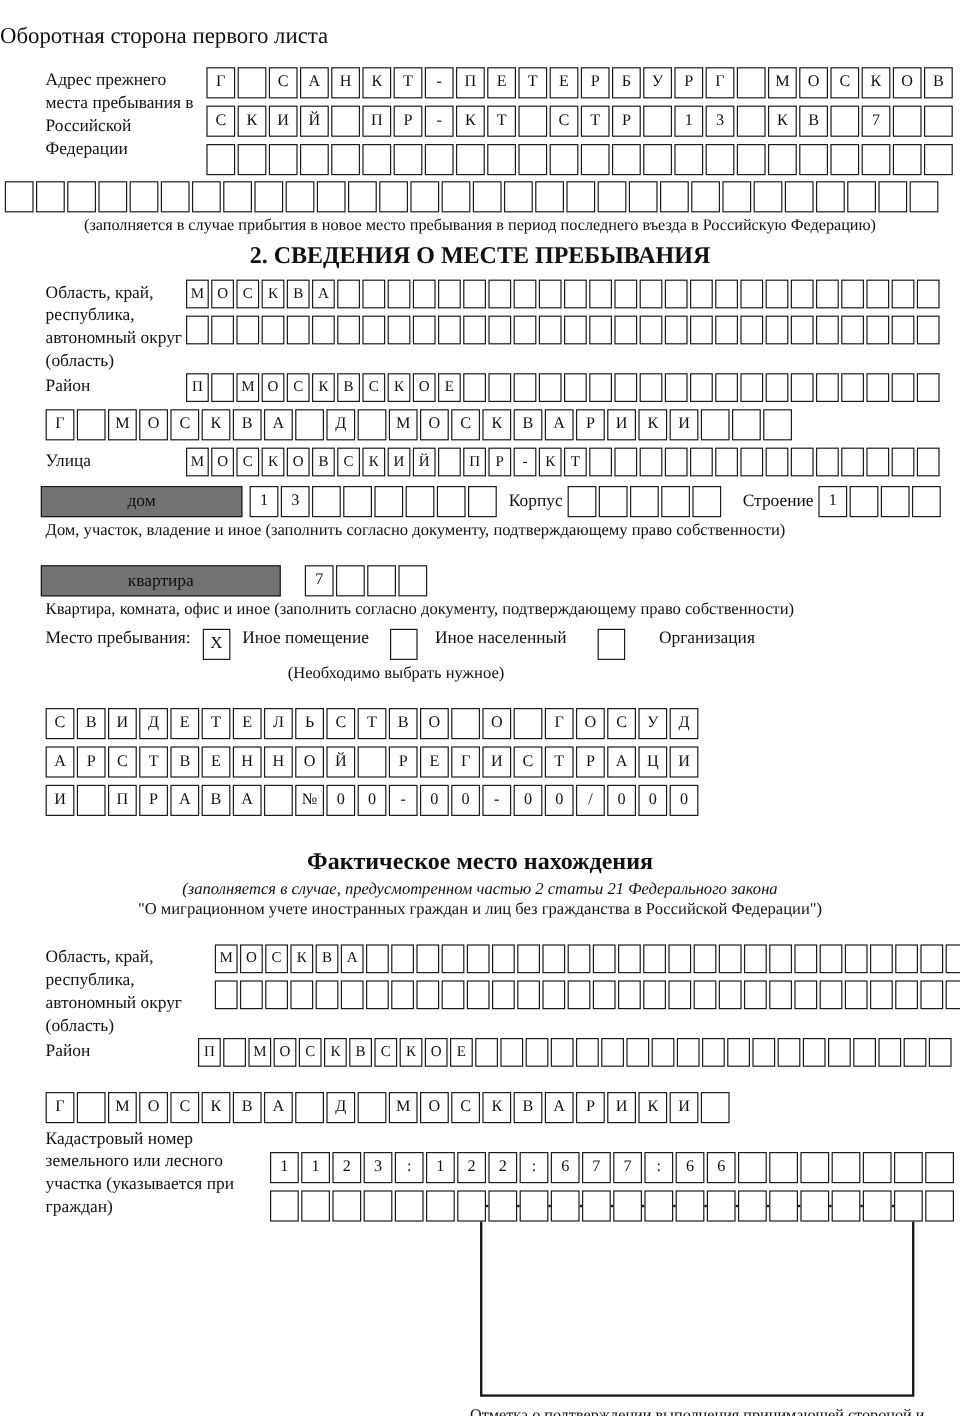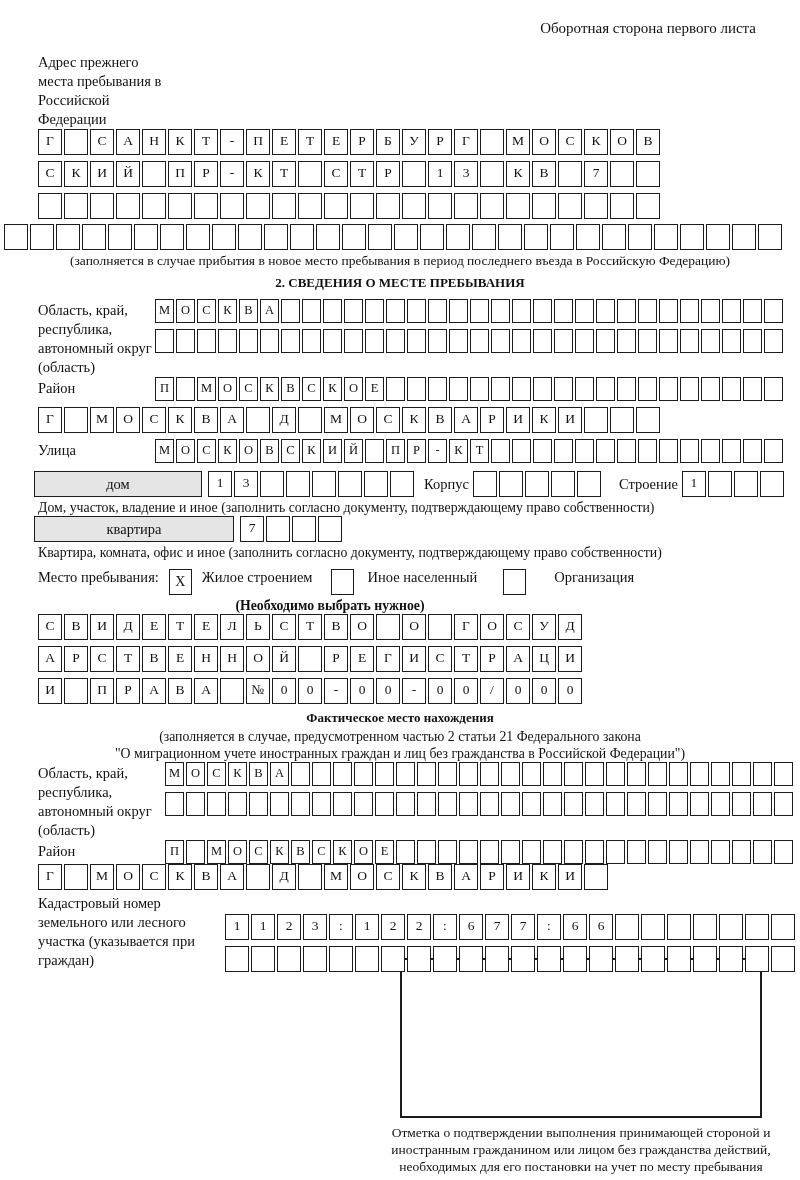--- a/index.html
+++ b/index.html
@@ -1,75 +1,75 @@
 <!DOCTYPE html>
 <html><head>
 <meta charset="utf-8">
 <style>
   html,body{margin:0;padding:0;background:#fff;}
   body{
     width:800px;height:1180px;position:relative;overflow:hidden;
     color:#111;font-family:"Liberation Serif","DejaVu Serif",serif;font-size:14.5px;
   }
-  .header-note{ text-align:right; padding:20px 44px 0 0; font-size:15px; }
+  .header-note{ padding:20px 44px 0 0; font-size:19px; }
 
   
   .cg{display:flex;}
   .cell{
     display:inline-block;box-sizing:border-box;flex:0 0 auto;
     width:24px;height:26px;margin-right:2px;
     border:1.6px solid #1c1c1c;background:#fff;
     text-align:center;font-size:13.5px;line-height:22px;
   }
   .cg-sm .cell{width:19px;height:24px;font-size:12.5px;line-height:20px;}
   .mb6{margin-bottom:6px;}
 
   .frow{display:flex;align-items:flex-start;margin-left:38px;}
   .flabel{flex:0 0 auto;line-height:19px;padding-top:2px;}
   .lbl-117{width:117px;} .lbl-134{width:134px;} .lbl-142{width:142px;}
   .lbl-127{width:127px;} .lbl-187{width:187px;} .lbl-205{width:205px;}
   .h-cap{height:96px;} .h-cad{height:58px;}
 
   .caption{text-align:center;font-size:13.5px;margin-top:3px;}
   .caption-left{margin-left:38px;font-size:13.8px;margin-top:3px;}
-  .title{text-align:center;font-weight:bold;font-size:13px;}
+  .title{text-align:center;font-weight:bold;font-size:20px;}
 
   .full-row{margin-left:4px;margin-top:5px;}
 
   .wide-box{
     box-sizing:border-box;border:1.7px solid #1c1c1c;height:26px;
-    display:flex;align-items:center;justify-content:center;background:#e5e5e5;
+    display:flex;align-items:center;justify-content:center;background:#737373;
   }
   .dom-box{width:168px;} .kv-box{width:200px;}
   .house-row{display:flex;align-items:flex-start;margin-left:34px;}
   .inline-lbl{line-height:26px;}
 
   .stay-row{display:flex;align-items:flex-start;margin-left:38px;}
   .checkbox{
     box-sizing:border-box;width:23px;height:26px;border:1.6px solid #1c1c1c;
     text-align:center;line-height:23px;font-size:14px;flex:0 0 auto;background:#fff;
   }
 
   .stamp-box{
     box-sizing:border-box;margin:8px 0 0 400px;width:362px;height:160px;
     border:2px solid #1c1c1c;background:#fff;
   }
   .stamp-note{
     width:402px;margin:6px 0 0 380px;text-align:center;
     font-size:13.5px;line-height:17px;
   }
   .note2{text-align:center;font-size:13.8px;line-height:17px;margin-top:2px;}
-  .mt4{margin-top:0;} .mt6{margin-top:6px;} .mt8{margin-top:8px;} .mt2{margin-top:2px;}
+  .mt4{margin-top:21px;gap:14px;} .mt6{margin-top:6px;} .mt8{margin-top:8px;} .mt2{margin-top:2px;}
 </style>
 </head>
 <body>
 
 <div class="header-note">Оборотная сторона первого листа</div>
 
-<div class="frow" style="margin-top:14px;flex-direction:column;">
+<div class="frow" style="margin-top:14px;">
   <div class="flabel lbl-134">Адрес прежнего места пребывания в Российской Федерации</div>
   <div>
     <div class="cg mb6">
         <span class="cell">Г</span>
         <span class="cell"></span>
         <span class="cell">С</span>
         <span class="cell">А</span>
         <span class="cell">Н</span>
         <span class="cell">К</span>
         <span class="cell">Т</span>
@@ -393,27 +393,27 @@
       <span class="cell"></span>
       <span class="cell"></span>
       <span class="cell"></span>
     </div>
 </div>
 <div class="caption-left">Квартира, комната, офис и иное (заполнить согласно документу, подтверждающему право собственности)</div>
 
 <div class="stay-row mt8">
   <span>Место пребывания:</span>
   <span class="checkbox" style="margin-left:10px;">X</span>
-  <span style="margin-left:10px;">Жилое строением</span>
+  <span style="margin-left:10px;">Иное помещение</span>
   <span class="checkbox" style="margin-left:18px;"></span>
   <span style="margin-left:14px;">Иное населенный</span>
   <span class="checkbox" style="margin-left:26px;"></span>
   <span style="margin-left:28px;">Организация</span>
 </div>
-<div class="note2" style="width:660px;font-weight:bold;">(Необходимо выбрать нужное)</div>
+<div class="note2" style="width:660px;">(Необходимо выбрать нужное)</div>
 
 <div class="frow mt4 h-cap">
   <div>
     <div class="cg mb6">
         <span class="cell">С</span>
         <span class="cell">В</span>
         <span class="cell">И</span>
         <span class="cell">Д</span>
         <span class="cell">Е</span>
         <span class="cell">Т</span>
@@ -476,21 +476,21 @@
         <span class="cell">0</span>
         <span class="cell">/</span>
         <span class="cell">0</span>
         <span class="cell">0</span>
         <span class="cell">0</span>
       </div>
   </div>
 </div>
 
 <div class="title mt4">Фактическое место нахождения</div>
-<div class="note2" style="width:800px;">(заполняется в случае, предусмотренном частью 2 статьи 21 Федерального закона</div>
+<div class="note2" style="width:800px;font-style:italic;">(заполняется в случае, предусмотренном частью 2 статьи 21 Федерального закона</div>
 <div class="note2" style="width:800px;margin-top:0;">"О миграционном учете иностранных граждан и лиц без гражданства в Российской Федерации")</div>
 
 <div class="frow mt4">
   <div class="flabel lbl-127">Область, край, республика, автономный округ (область)</div>
   <div>
     <div class="cg cg-sm mb6">
         <span class="cell">М</span>
         <span class="cell">О</span>
         <span class="cell">С</span>
         <span class="cell">К</span>

